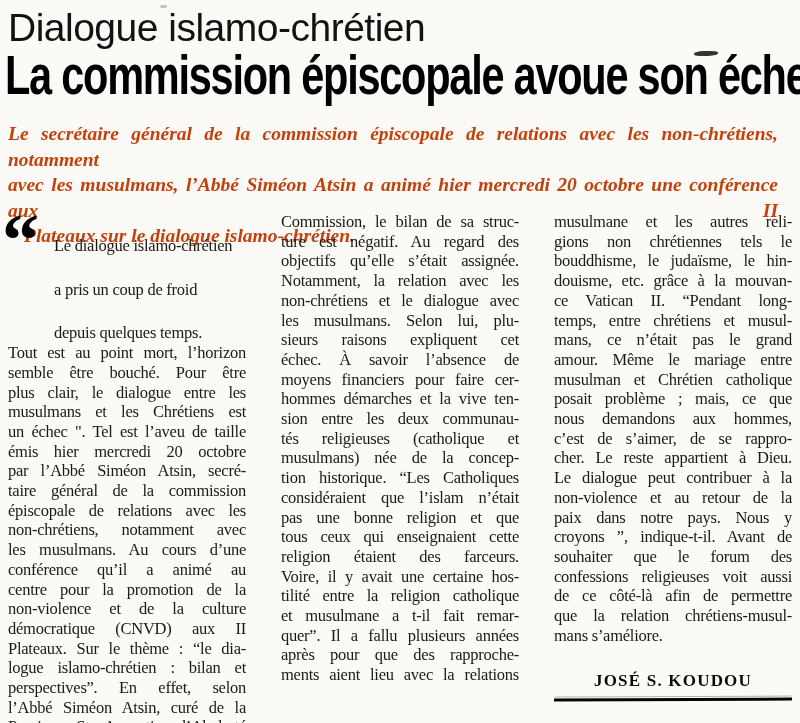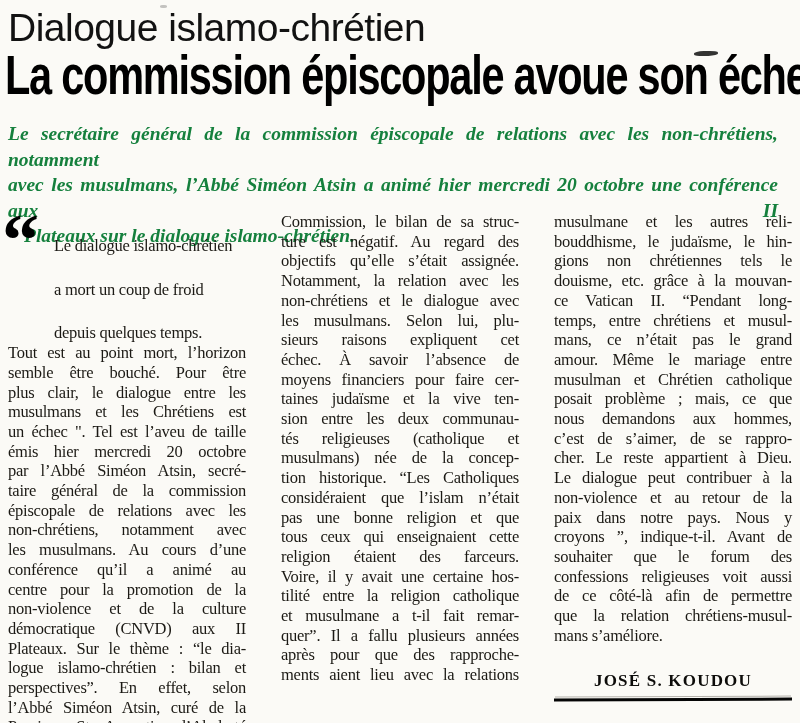--- a/index.html
+++ b/index.html
@@ -32,21 +32,21 @@
     font-weight:700;font-size:50px;line-height:62px;
     letter-spacing:-1.5px;color:var(--headline);
     transform:scale(0.83,1.12);
     transform-origin:0 78%;
   }
 
   
   .lede{
     position:absolute;left:8px;top:121px;width:770px;
     font-family:"Liberation Serif", serif;
-    font-weight:700;font-style:italic;font-size:19.5px;color:#15803d;
+    font-weight:700;font-style:italic;font-size:19.5px;color:#c2410c;
   }
   .lede .line{line-height:25.5px;text-align:justify;text-align-last:justify;}
   .lede .line.last{text-align-last:left;margin-left:16px;}
 
   
   .columns{
     position:absolute;left:8px;top:212px;width:784px;
     display:flex;gap:35px;align-items:flex-start;
   }
   .col{position:relative;width:238px;font-size:16.5px;letter-spacing:-0.25px;}
@@ -98,21 +98,21 @@
       <div class="line">avec les musulmans, l’Abbé Siméon Atsin a animé hier mercredi 20 octobre une conférence aux II</div>
       <div class="line last">Plateaux sur le dialogue islamo-chrétien.</div>
     </div>
 
   <div class="columns">
 
     <div class="col">
       <span class="bigquote">“</span>
       <div id="col-lines-0">
           <div class="line indent">Le dialogue islamo-chrétien</div>
-          <div class="line indent">a mort un coup de froid</div>
+          <div class="line indent">a pris un coup de froid</div>
           <div class="line indent">depuis quelques temps.</div>
           <div class="line">Tout est au point mort, l’horizon</div>
           <div class="line">semble être bouché. Pour être</div>
           <div class="line">plus clair, le dialogue entre les</div>
           <div class="line">musulmans et les Chrétiens est</div>
           <div class="line">un échec ". Tel est l’aveu de taille</div>
           <div class="line">émis hier mercredi 20 octobre</div>
           <div class="line">par l’Abbé Siméon Atsin, secré-</div>
           <div class="line">taire général de la commission</div>
           <div class="line">épiscopale de relations avec les</div>
@@ -135,43 +135,43 @@
       <div id="col-lines-1">
           <div class="line">Commission, le bilan de sa struc-</div>
           <div class="line">ture est négatif. Au regard des</div>
           <div class="line">objectifs qu’elle s’était assignée.</div>
           <div class="line">Notamment, la relation avec les</div>
           <div class="line">non-chrétiens et le dialogue avec</div>
           <div class="line">les musulmans. Selon lui, plu-</div>
           <div class="line">sieurs raisons expliquent cet</div>
           <div class="line">échec. À savoir l’absence de</div>
           <div class="line">moyens financiers pour faire cer-</div>
-          <div class="line">taines judaïsme et la vive ten-</div>
+          <div class="line">hommes démarches et la vive ten-</div>
           <div class="line">sion entre les deux communau-</div>
           <div class="line">tés religieuses (catholique et</div>
           <div class="line">musulmans) née de la concep-</div>
           <div class="line">tion historique. “Les Catholiques</div>
           <div class="line">considéraient que l’islam n’était</div>
           <div class="line">pas une bonne religion et que</div>
           <div class="line">tous ceux qui enseignaient cette</div>
           <div class="line">religion étaient des farceurs.</div>
           <div class="line">Voire, il y avait une certaine hos-</div>
           <div class="line">tilité entre la religion catholique</div>
           <div class="line">et musulmane a t-il fait remar-</div>
           <div class="line">quer”. Il a fallu plusieurs années</div>
           <div class="line">après pour que des rapproche-</div>
           <div class="line">ments aient lieu avec la relations</div>
         </div>
     </div>
 
     <div class="col">
       <div id="col-lines-2">
           <div class="line">musulmane et les autres reli-</div>
+          <div class="line">gions non chrétiennes tels le</div>
           <div class="line">bouddhisme, le judaïsme, le hin-</div>
-          <div class="line">gions non chrétiennes tels le</div>
           <div class="line">douisme, etc. grâce à la mouvan-</div>
           <div class="line">ce Vatican II. “Pendant long-</div>
           <div class="line">temps, entre chrétiens et musul-</div>
           <div class="line">mans, ce n’était pas le grand</div>
           <div class="line">amour. Même le mariage entre</div>
           <div class="line">musulman et Chrétien catholique</div>
           <div class="line">posait problème ; mais, ce que</div>
           <div class="line">nous demandons aux hommes,</div>
           <div class="line">c’est de s’aimer, de se rappro-</div>
           <div class="line">cher. Le reste appartient à Dieu.</div>

